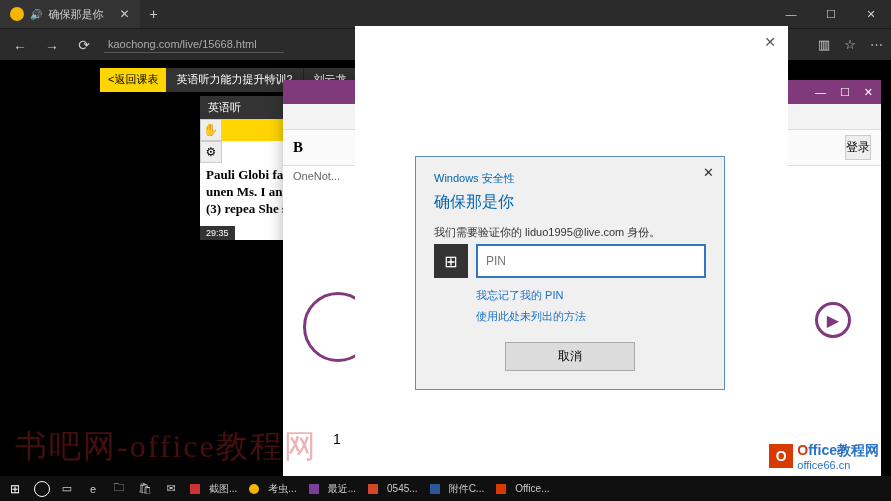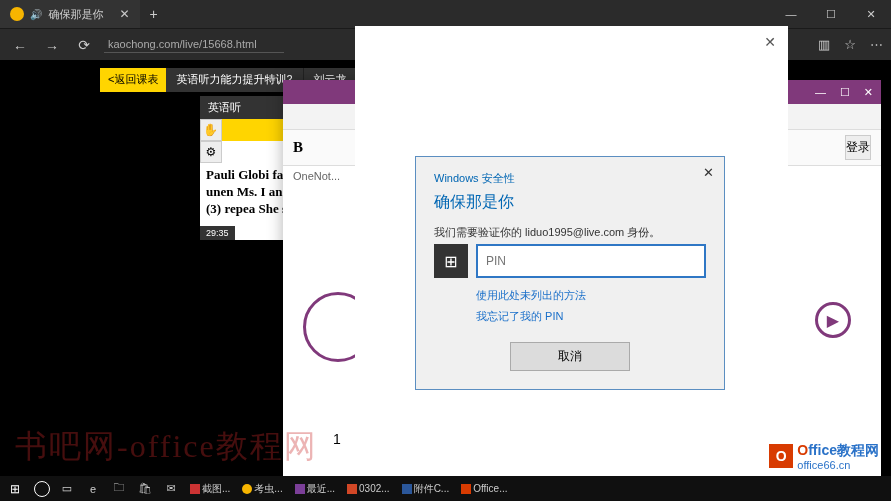--- a/index.html
+++ b/index.html
@@ -54,38 +54,38 @@
 .dialog-close { position: absolute; top: 8px; right: 12px; font-size: 14px; color: #555; }
 .sec-dialog { position: absolute; left: 60px; top: 130px; width: 310px; border: 1px solid #5b8ec1; background: #f0f0f0; padding: 14px 18px 18px; font-size: 12px; }
 .sec-dialog .sd-close { position: absolute; top: 8px; right: 10px; font-size: 13px; color: #333; }
 .sec-dialog .sd-h1 { font-size: 11px; color: #0066b3; margin-bottom: 6px; }
 .sec-dialog .sd-h2 { font-size: 16px; color: #0066b3; margin-bottom: 12px; }
 .sec-dialog .sd-msg { font-size: 11px; color: #333; margin-bottom: 4px; }
 .pin-row { display: flex; gap: 8px; margin-bottom: 10px; }
 .pin-icon { width: 34px; height: 34px; background: #333; color: #fff; display: flex; align-items: center; justify-content: center; font-size: 16px; }
 .pin-input { flex: 1; border: 2px solid #2f77c5; padding: 6px 8px; font-size: 12px; color: #ec4899; background: #fff; }
 .sd-link { color: #1a6fc9; font-size: 11px; margin-bottom: 6px; margin-left: 42px; display: block; }
-.sd-btn { display: block; margin: 18px auto 0; width: 120px; padding: 5px 0; background: #dcdcdc; border: 1px solid #aaa; font-size: 12px; text-align: center; }
+.sd-btn { display: block; margin: 18px auto 0; width: 130px; padding: 5px 0; background: #dcdcdc; border: 1px solid #aaa; font-size: 12px; text-align: center; }
 
 
 .wm-left { position: absolute; left: 15px; bottom: 32px; font-size: 32px; color: rgba(200,40,40,0.35); font-family: KaiTi, serif; letter-spacing: 2px; z-index:20; }
 .wm-right { position: absolute; right: 12px; bottom: 30px; z-index: 20; display:flex; align-items:center; gap:4px; }
 .wm-right .cube { width:24px; height:24px; background:#d83b01; display:flex; align-items:center; justify-content:center; color:#fff; font-weight:bold; font-size:14px; }
 .wm-right .txt { font-size: 14px; line-height:1; }
 .wm-right .o { color:#d83b01; font-weight:bold; }
 .wm-right .rest { color:#2a72c8; font-weight:bold; }
 .wm-right .url { color:#2a72c8; font-size:11px; display:block; }
 
 
 .taskbar { position: absolute; bottom: 0; left: 0; right: 0; height: 25px; background: #101010; display: flex; align-items: center; color: #ccc; font-size: 10px; z-index: 30; }
 .taskbar .start { width: 30px; text-align: center; font-size: 12px; color:#fff; }
 .taskbar .cortana { width: 16px; height: 16px; border: 1.5px solid #fff; border-radius: 50%; margin: 0 4px; }
 .taskbar .search { flex: 0 0 130px; padding-left: 4px; color: #888; }
 .taskbar .tb-icon { width: 26px; text-align: center; font-size: 11px; }
-.taskbar .tb-label { padding: 0 6px; font-size: 10px; display:flex; align-items:center; gap:2px; }
+.taskbar .tb-label { padding: 0 6px; font-size: 10px; display:flex; align-items:center; gap:9px; }
 .tb-sq { width:10px; height:10px; display:inline-block; }
 </style>
 </head>
 <body>
 
 <div class="browser-titlebar">
   <div class="tab">
     <span class="tab-icon"></span>
     <span class="sound-icon">🔊</span>
     <span>确保那是你</span>
@@ -155,22 +155,22 @@
   <span class="dialog-close">✕</span>
   <div class="sec-dialog">
     <span class="sd-close">✕</span>
     <div class="sd-h1">Windows 安全性</div>
     <div class="sd-h2">确保那是你</div>
     <div class="sd-msg">我们需要验证你的 liduo1995@live.com 身份。</div>
     <div class="pin-row">
       <div class="pin-icon">⊞</div>
       <input class="pin-input" type="password" placeholder="PIN" style="">
     </div>
+    <a class="sd-link">我忘记了我的 PIN</a>
     <a class="sd-link">使用此处未列出的方法</a>
-    <a class="sd-link">我忘记了我的 PIN</a>
     <div class="sd-btn">取消</div>
   </div>
 </div>
 
 <div class="wm-left">书吧网-office教程网</div>
 <div class="wm-right">
   <div class="cube">O</div>
   <div>
     <span class="txt"><span class="o">O</span><span class="rest">ffice</span><span class="rest">教程网</span></span>
     <span class="url">office66.cn</span>
@@ -192,21 +192,21 @@
   <div class="tb-label">
       <span class="tb-sq" style="background:#f7b500;border-radius:50%"></span>
       <span>考虫...</span>
     </div>
   <div class="tb-label">
       <span class="tb-sq" style="background:#7b3f98"></span>
       <span>最近...</span>
     </div>
   <div class="tb-label">
       <span class="tb-sq" style="background:#d24726"></span>
-      <span>0302...</span>
+      <span>0545...</span>
     </div>
   <div class="tb-label">
       <span class="tb-sq" style="background:#2b579a"></span>
       <span>附件C...</span>
     </div>
   <div class="tb-label">
       <span class="tb-sq" style="background:#d83b01"></span>
       <span>Office...</span>
     </div>
 </div>

